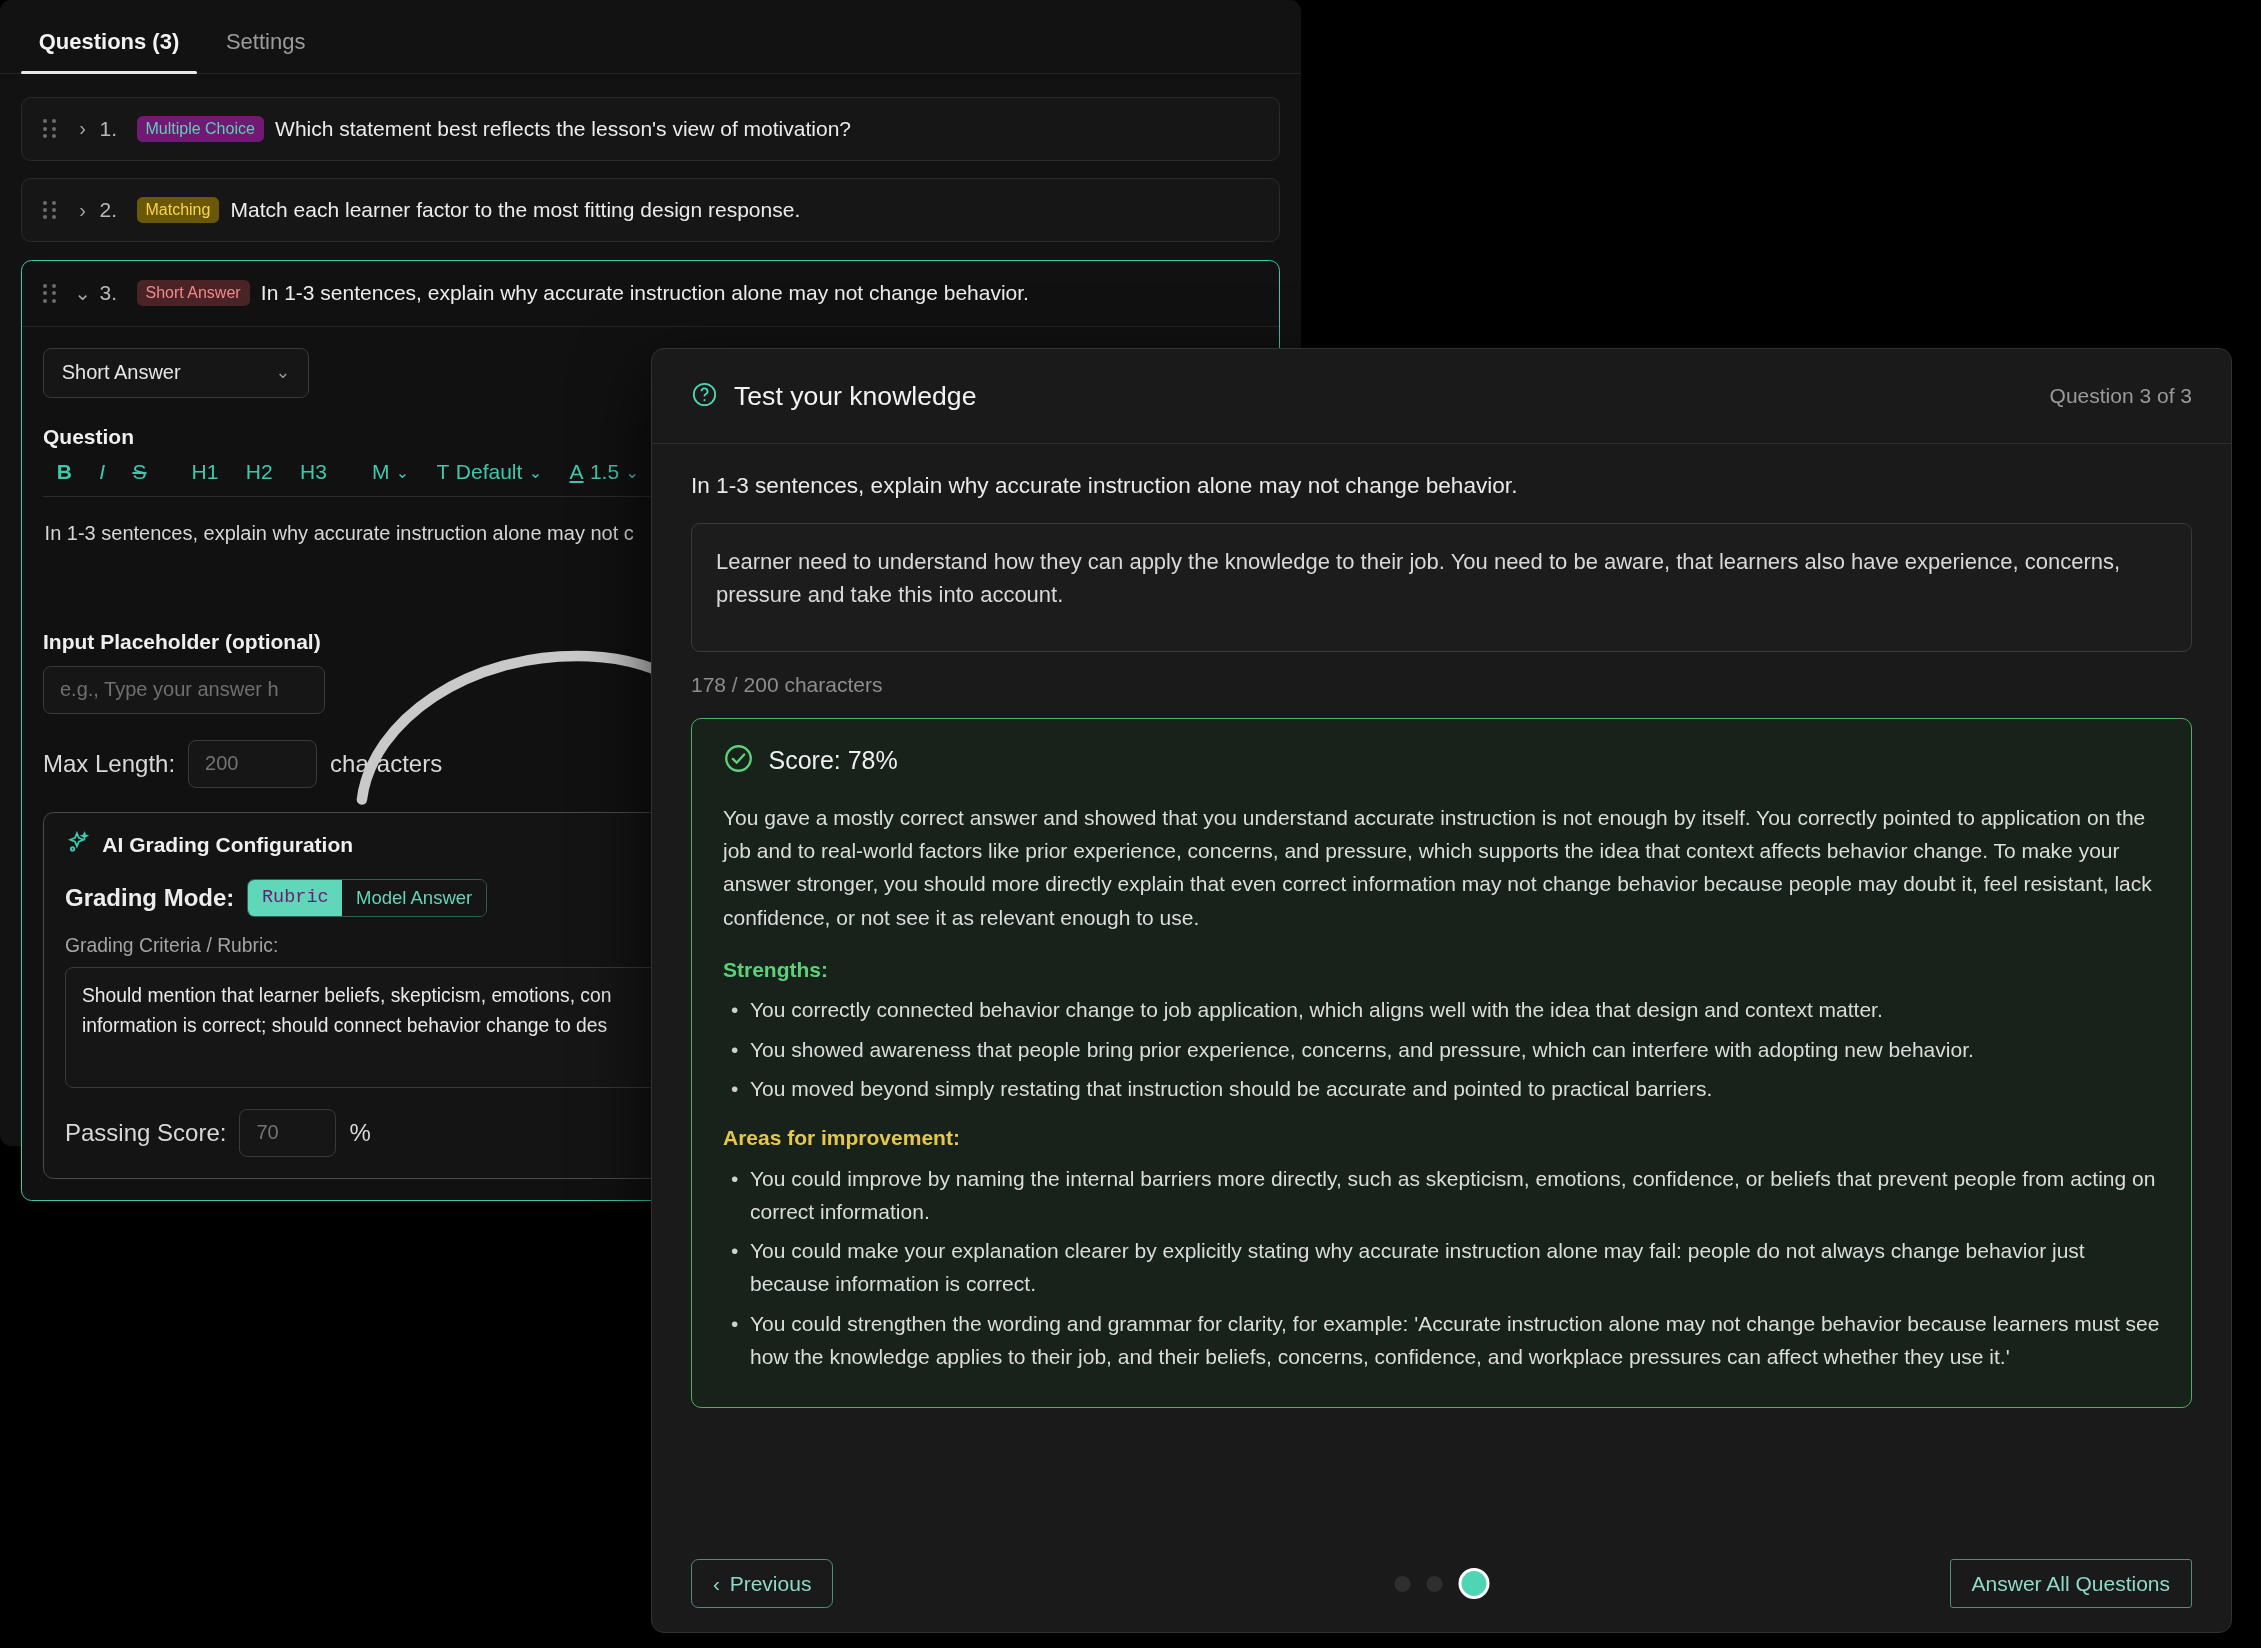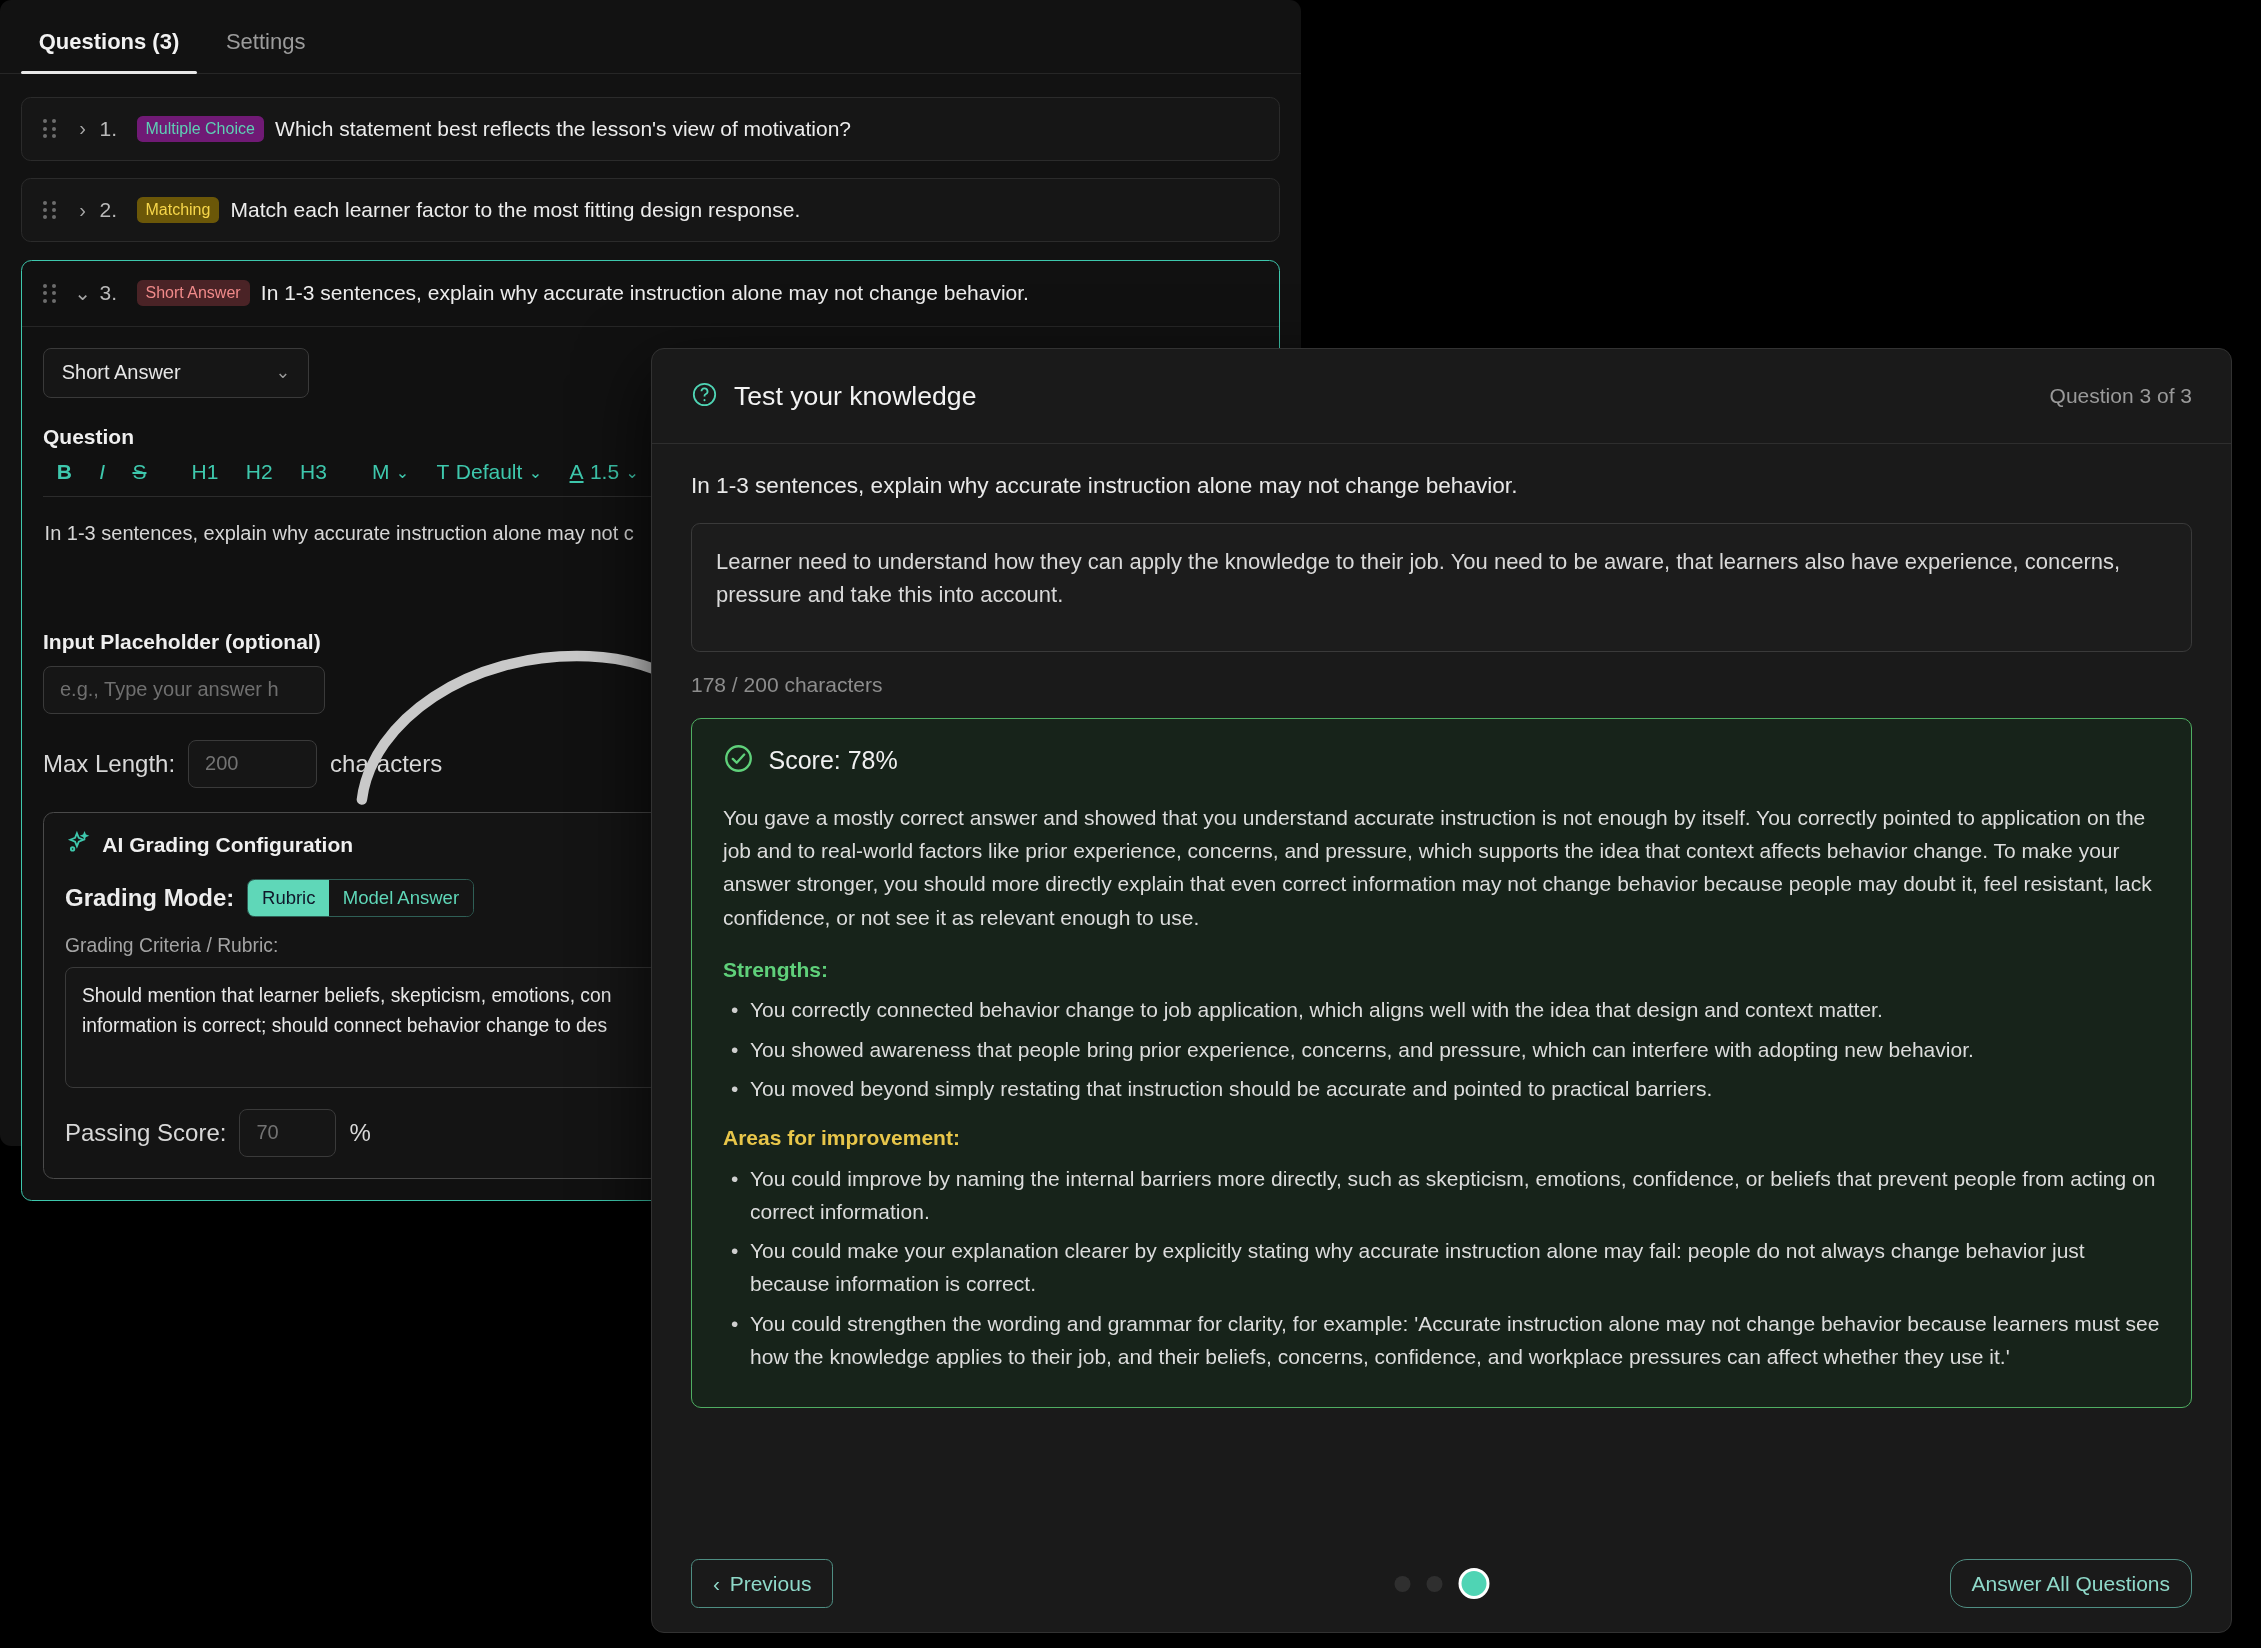--- a/index.html
+++ b/index.html
@@ -90,21 +90,21 @@
   .inp.placeholder { color:#6f6f6f; }
   .row { display:flex; align-items:center; gap:13px; }
   .row-label { font-size:24px; color:#d8d8d8; }
 
   .aibox { border:0.8px solid #4a4a4a; border-radius:10.5px; padding:17.7px 21px 21px;
     margin-top:24px; background:#141414; }
   .ai-head { display:flex; align-items:center; gap:11.3px; margin-bottom:19.3px; }
   .ai-title { font-size:21px; color:#f0f0f0; font-weight:bold; }
   .seg { display:flex; border-radius:7.3px; overflow:hidden; border:0.8px solid #2f5f56; }
   .seg div { font-size:18.5px; padding:7.3px 13.7px; cursor:pointer; white-space:nowrap; }
-  .seg .on { background:#5fd7b8; color:#0f172a; font-weight:500; }
+  .seg .on { background:#5fd7b8; color:#701a75; font-weight:500;font-family:Liberation Mono, monospace; }
   .seg .off { background:#151515; color:#5fd7b8; }
   .sub-label { font-size:19.3px; color:#a3a3a3; margin:17.7px 0 9.7px; }
   .ta {
     border:0.8px solid #3a3a3a; border-radius:8px; background:#161616;
     color:#e9e9e9; font-size:19.3px; line-height:1.55; padding:13px 16px;
     height:121px; overflow:hidden; white-space:nowrap;
   }
   .ta span { display:block; }
 
   
@@ -151,21 +151,21 @@
   .modal-foot {
     height:97px; display:flex; align-items:center; justify-content:space-between;
     padding:0 39px; flex:none; position:relative;
   }
   .btn-ghost {
     border:0.8px solid #4f8e83; border-radius:7.3px; background:transparent;
     color:#8fd9c9; font-size:21px; padding:11.3px 21px; display:flex;
     align-items:center; gap:9.7px; cursor:pointer;
   }
   .btn-outline {
-    border:0.8px solid #4f8e83; border-radius:17px; background:transparent;
+    border:0.8px solid #4f8e83; border-radius:3px; background:transparent;
     color:#8fd9c9; font-size:21px; padding:11.3px 21px; cursor:pointer;
   }
   .dots { position:absolute; left:50%; transform:translateX(-50%);
     display:flex; align-items:center; gap:16px; }
   .dot { width:16px; height:16px; border-radius:50%; background:#2f2f2f; cursor:pointer; }
   .dot.active {
     width:31px; height:31px; background:#4fd4b4; border:3.2px solid #fff;
   }
 
   .arrow { position:absolute; left:347px; top:645px; width:516px; height:161px;

